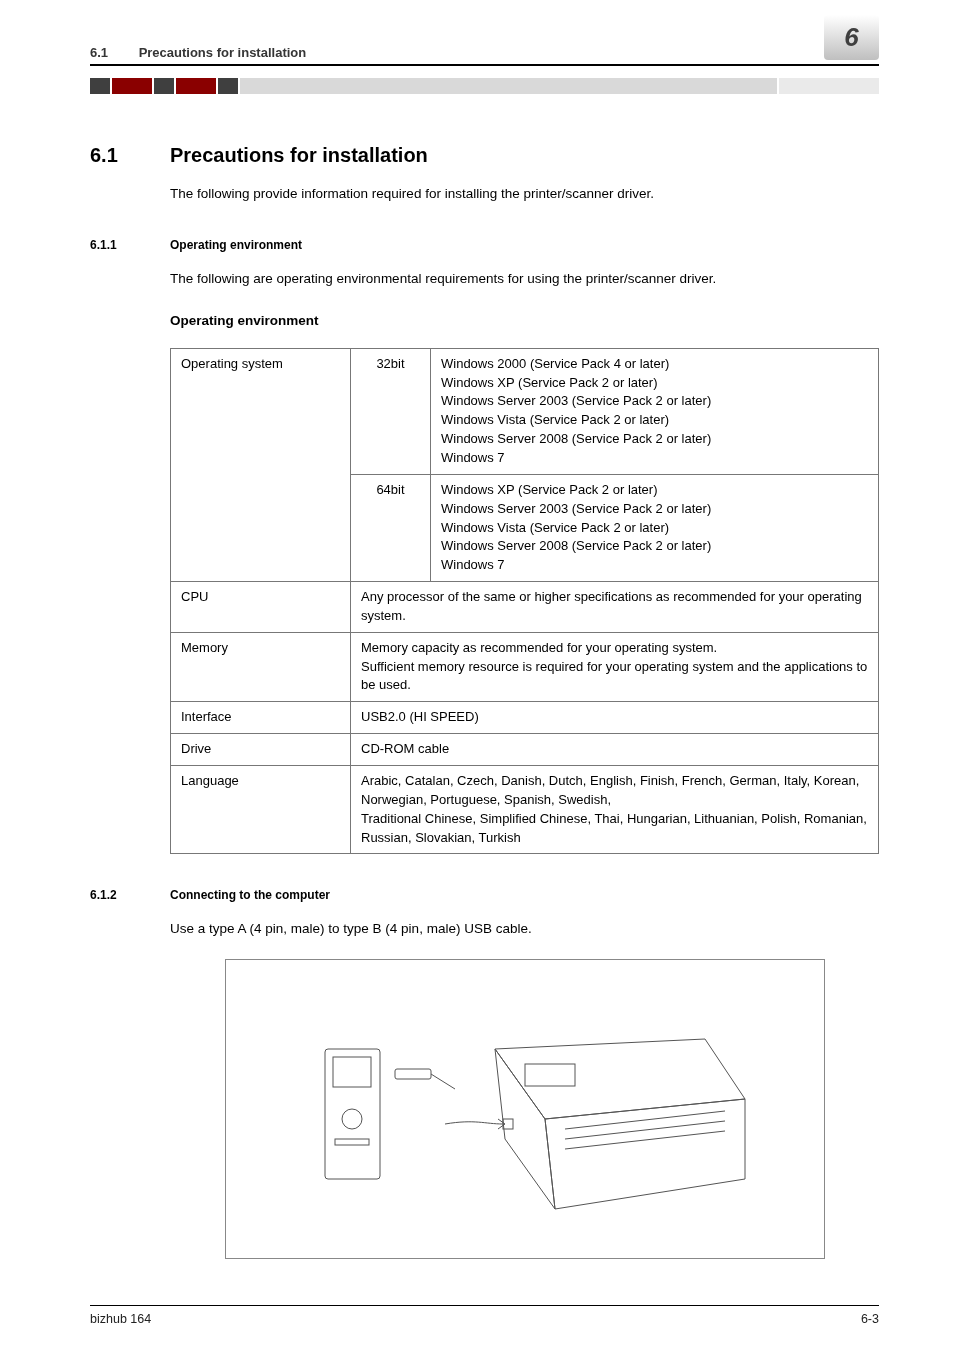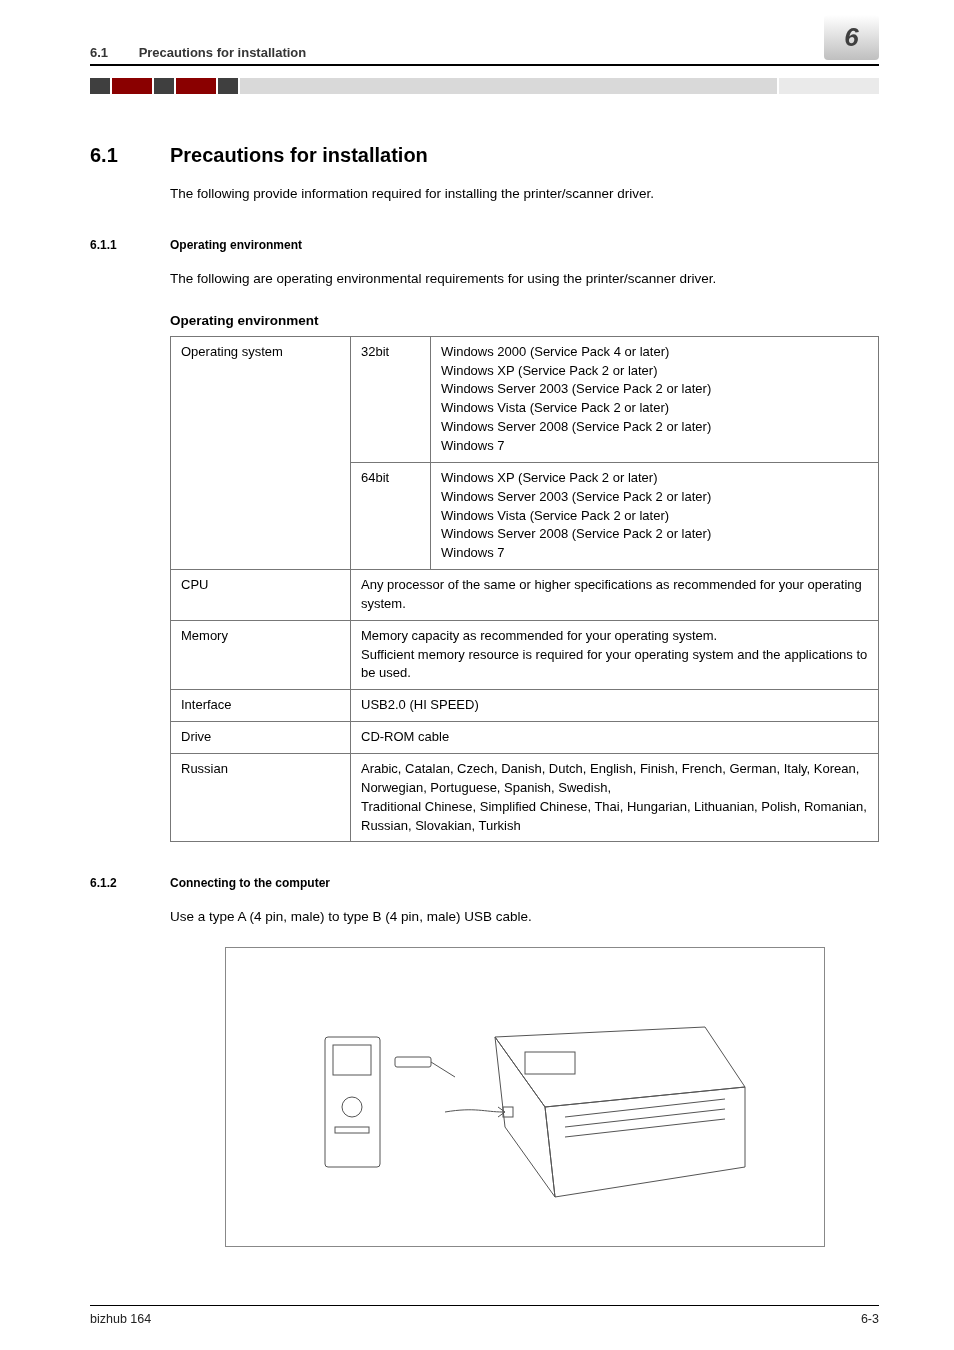--- a/index.html
+++ b/index.html
@@ -27,24 +27,24 @@
   h2.sec { margin: 50px 0 0 -80px; font-size: 20px; font-weight: bold; }
   h2.sec .sec-num { display: inline-block; width: 80px; }
 
   h3.subsec { margin: 34px 0 0 -80px; font-size: 12px; font-weight: bold; }
   h3.subsec .sub-num { display: inline-block; width: 80px; }
 
   p.body { margin-top: 18px; font-size: 13.5px; line-height: 1.4; }
 
   .table-title { margin-top: 24px; font-size: 13.5px; font-weight: bold; }
 
-  table.env { width: 100%; border-collapse: collapse; margin-top: 8px; font-size: 13px; }
+  table.env { width: 100%; border-collapse: collapse; margin-top: 20px; font-size: 13px; }
   table.env td { border: 1px solid #777; padding: 6px 10px; vertical-align: top; line-height: 1.45; }
   table.env td.label  { width: 180px; }
-  table.env td.bitcol { width: 80px; }
+  table.env td.bitcol { width: 80px; text-align: center; }
 
   .diagram { margin: 20px auto 0 auto; width: 600px; height: 300px; border: 1px solid #888; display: flex; align-items: center; justify-content: center; }
   .diagram svg { width: 560px; height: 260px; }
   .diagram svg * { stroke: #555; stroke-width: 1; fill: none; }
 
   .footer { position: absolute; bottom: 24px; left: 90px; right: 75px; border-top: 1px solid #000; padding-top: 6px; display: flex; justify-content: space-between; font-size: 12.5px; color: #222; }
 </style>
 </head>
 <body>
 
@@ -114,21 +114,21 @@
       </tr>
       <tr>
         <td class="label">Interface</td>
         <td colspan="2">USB2.0 (HI SPEED)</td>
       </tr>
       <tr>
         <td class="label">Drive</td>
         <td colspan="2">CD-ROM cable</td>
       </tr>
       <tr>
-        <td class="label">Russian</td>
+        <td class="label">Language</td>
         <td colspan="2" style="white-space:pre-line">Arabic, Catalan, Czech, Danish, Dutch, English, Finish, French, German, Italy, Korean, Norwegian, Portuguese, Spanish, Swedish,
 Traditional Chinese, Simplified Chinese, Thai, Hungarian, Lithuanian, Polish, Romanian, Russian, Slovakian, Turkish</td>
       </tr>
     </tbody>
       </table>
 
     <h3 class="subsec">
       <span class="sub-num">6.1.2</span><span>Connecting to the computer</span>
     </h3>
     <p class="body">Use a type A (4 pin, male) to type B (4 pin, male) USB cable.</p>

